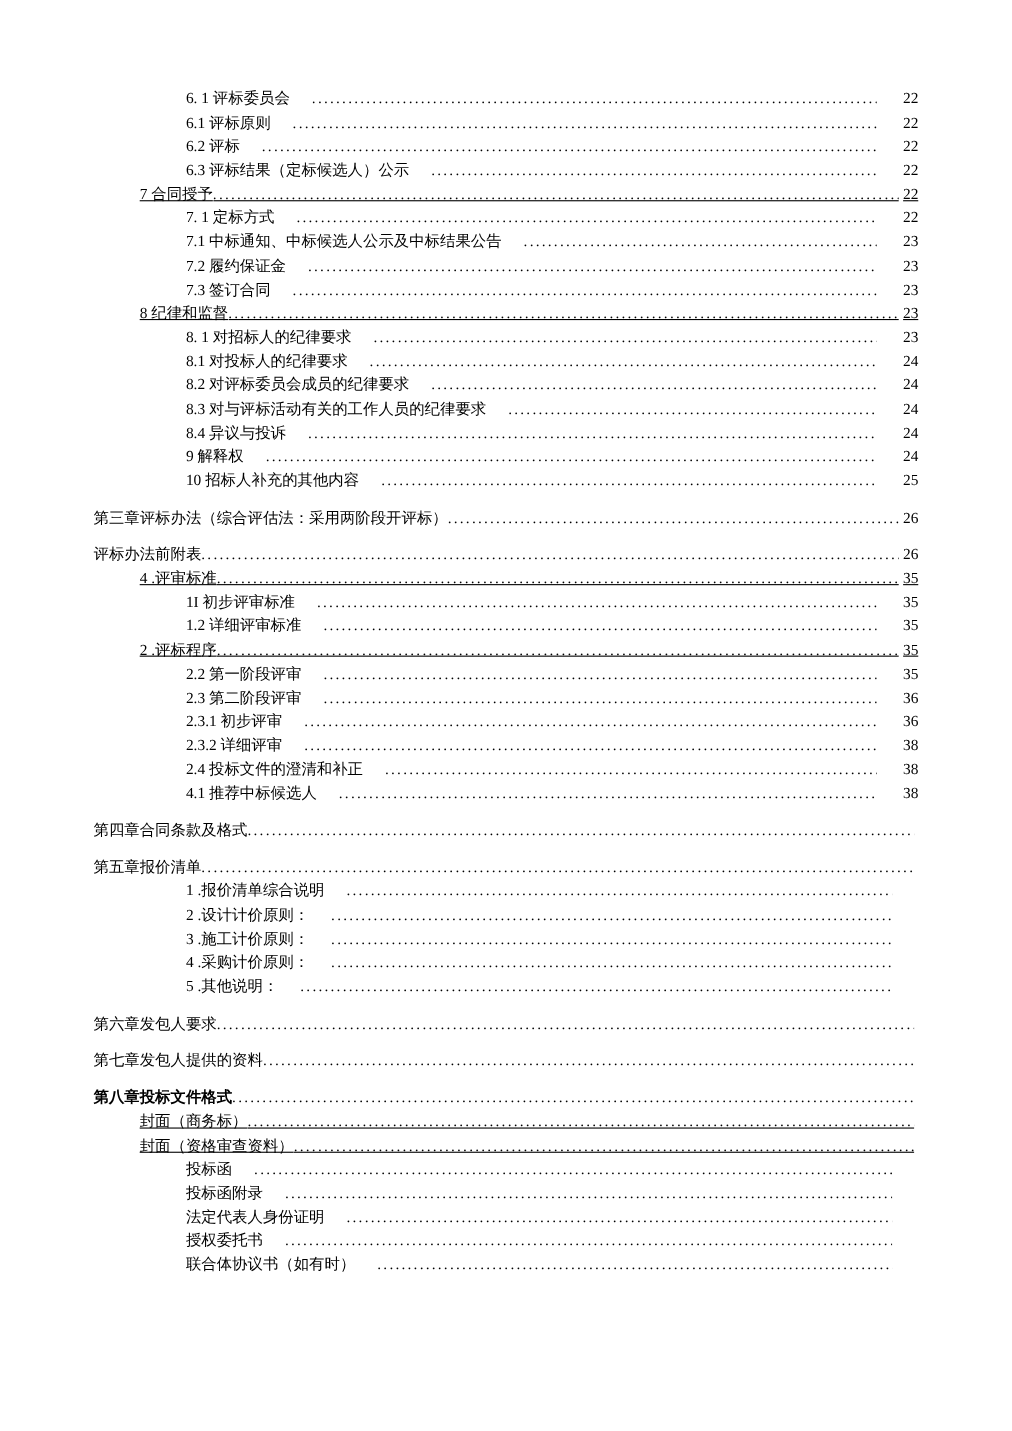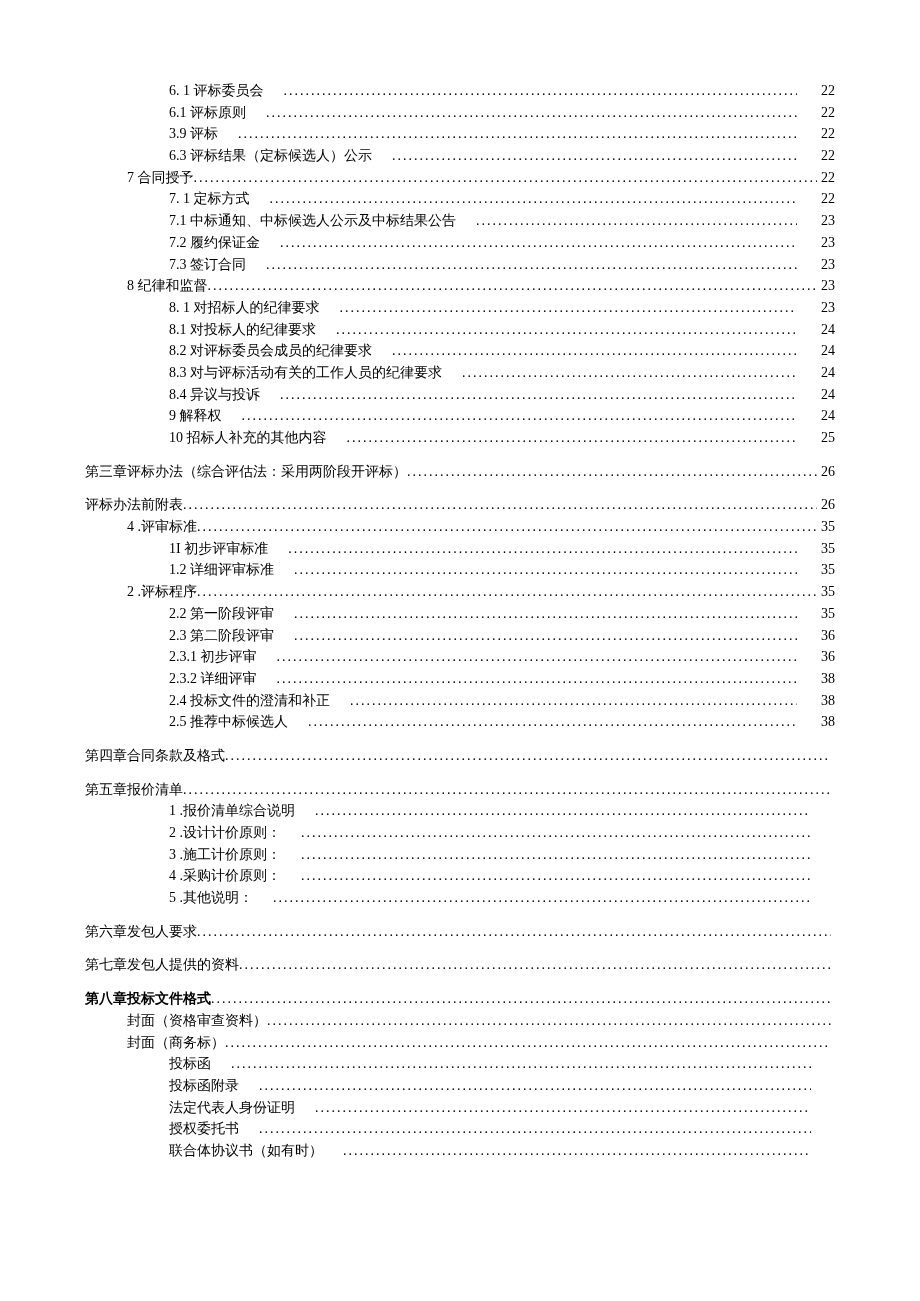--- a/index.html
+++ b/index.html
@@ -29,42 +29,42 @@
       color: #000;
     }
     .toc-dots::before {
       content: ".........................................................................................................................................................................................";
     }
     .toc-page {
       flex: 0 0 auto;
       padding-left: 4px;
     }
     .indent-0 { padding-left: 0; align-items: flex-end; }
-    .indent-1 { padding-left: 42px; }
+    .indent-1 { padding-left: 42px; text-decoration: underline; }
     .indent-2 { padding-left: 84px; gap: 20px; }
     .italic { }
     .bold { font-weight: bold; }
     .gap { margin-top: 12px; }
   </style>
 </head>
 <body>
 
 <div id="toc-container">
     <div class="toc-line indent-2">
       <span class="toc-label">6.  1 评标委员会</span>
       <span class="toc-dots"></span>
       <span class="toc-page">22</span>
     </div>
     <div class="toc-line indent-2">
       <span class="toc-label">6.1    评标原则</span>
       <span class="toc-dots"></span>
       <span class="toc-page">22</span>
     </div>
     <div class="toc-line indent-2">
-      <span class="toc-label">3.9    评标</span>
+      <span class="toc-label">6.2    评标</span>
       <span class="toc-dots"></span>
       <span class="toc-page">22</span>
     </div>
     <div class="toc-line indent-2">
       <span class="toc-label">6.3    评标结果（定标候选人）公示</span>
       <span class="toc-dots"></span>
       <span class="toc-page">22</span>
     </div>
     <div class="toc-line indent-1">
       <span class="toc-label">7 合同授予</span>
@@ -180,21 +180,21 @@
       <span class="toc-label">2.3.2   详细评审</span>
       <span class="toc-dots"></span>
       <span class="toc-page">38</span>
     </div>
     <div class="toc-line indent-2">
       <span class="toc-label">2.4   投标文件的澄清和补正</span>
       <span class="toc-dots"></span>
       <span class="toc-page">38</span>
     </div>
     <div class="toc-line indent-2">
-      <span class="toc-label">2.5   推荐中标候选人</span>
+      <span class="toc-label">4.1   推荐中标候选人</span>
       <span class="toc-dots"></span>
       <span class="toc-page">38</span>
     </div>
     <div class="toc-line indent-0 gap">
       <span class="toc-label">第四章合同条款及格式</span>
       <span class="toc-dots"></span>
       <span class="toc-page"></span>
     </div>
     <div class="toc-line indent-0 gap">
       <span class="toc-label">第五章报价清单</span>
@@ -235,26 +235,26 @@
       <span class="toc-label">第七章发包人提供的资料</span>
       <span class="toc-dots"></span>
       <span class="toc-page"></span>
     </div>
     <div class="toc-line indent-0 gap">
       <span class="toc-label bold">第八章投标文件格式</span>
       <span class="toc-dots"></span>
       <span class="toc-page"></span>
     </div>
     <div class="toc-line indent-1">
+      <span class="toc-label">封面（商务标）</span>
+      <span class="toc-dots"></span>
+      <span class="toc-page"></span>
+    </div>
+    <div class="toc-line indent-1">
       <span class="toc-label">封面（资格审查资料）</span>
-      <span class="toc-dots"></span>
-      <span class="toc-page"></span>
-    </div>
-    <div class="toc-line indent-1">
-      <span class="toc-label">封面（商务标）</span>
       <span class="toc-dots"></span>
       <span class="toc-page"></span>
     </div>
     <div class="toc-line indent-2">
       <span class="toc-label">投标函</span>
       <span class="toc-dots"></span>
       <span class="toc-page"></span>
     </div>
     <div class="toc-line indent-2">
       <span class="toc-label">投标函附录</span>

